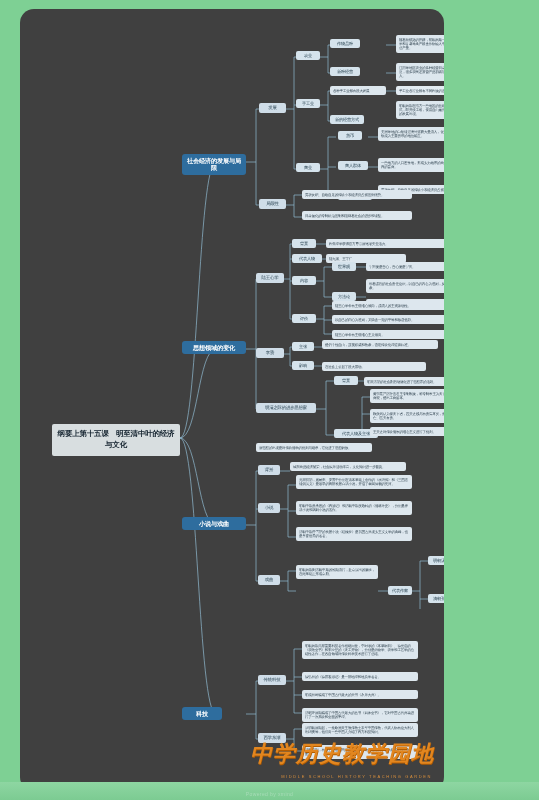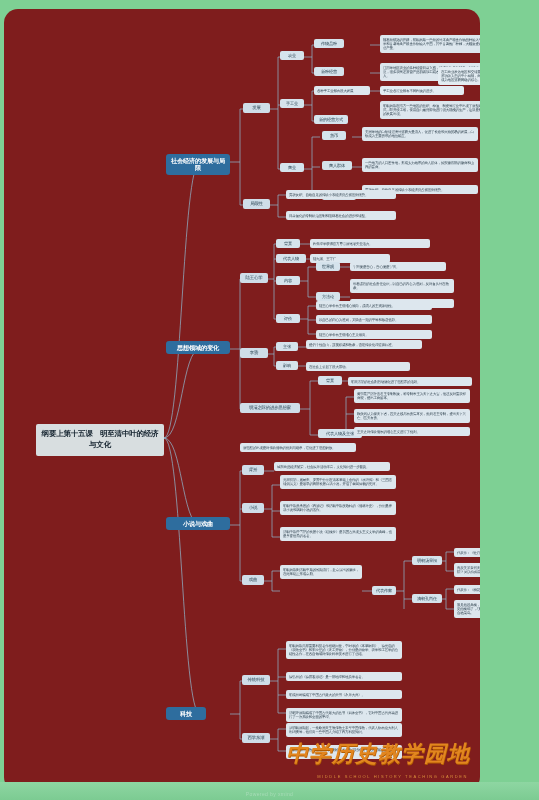--- a/index.html
+++ b/index.html
@@ -3,22 +3,22 @@
 <meta charset="utf-8">
 <style>
   html,body{margin:0;padding:0;}
   body{
     width:539px;height:800px;overflow:hidden;
     background:#7ed094;
     font-family:"Liberation Sans","DejaVu Sans",sans-serif;
     position:relative;
   }
   #canvas{
-    position:absolute;left:4px;top:9px;width:476px;height:782px;
-    background:#7f1d1d;border-radius:14px;overflow:hidden;
+    position:absolute;left:20px;top:9px;width:424px;height:782px;
+    background:#404040;border-radius:14px;overflow:hidden;
   }
   #svgwrap{position:absolute;left:0;top:0;width:521px;height:782px;}
   .node{
     position:absolute;box-sizing:border-box;
     background:#dbe5ec;color:#2b3b48;
     border-radius:2px;
     padding:2px 3px;
     line-height:1.25;
     letter-spacing:-0.2px;
     word-break:break-all;

